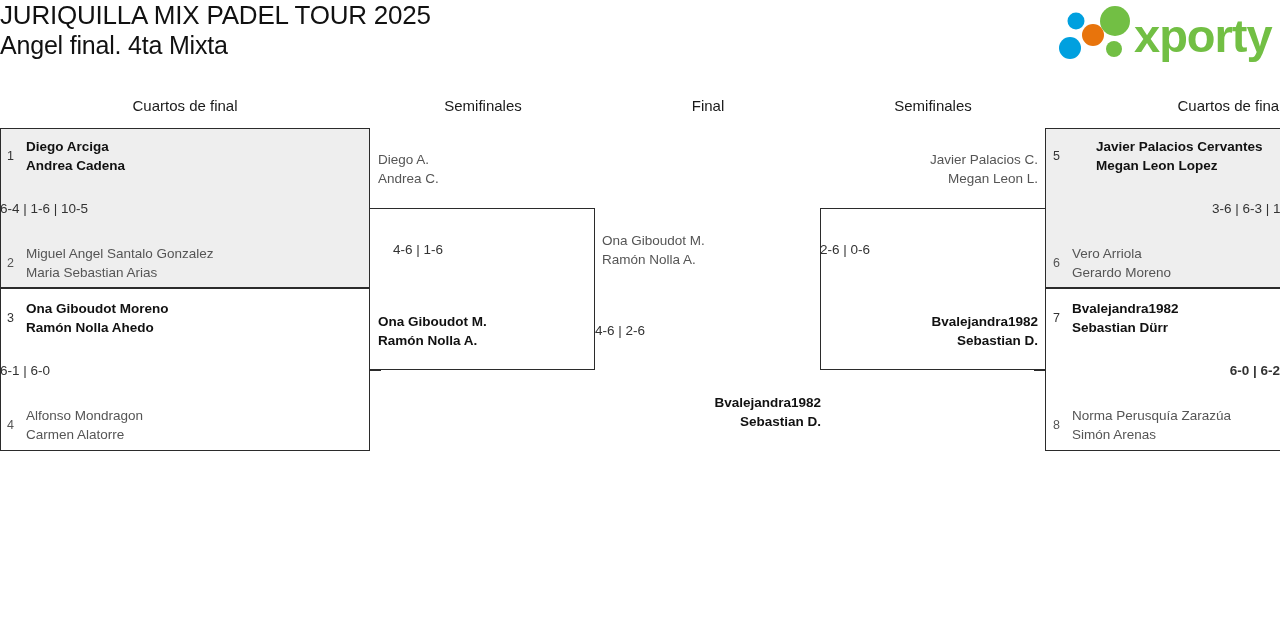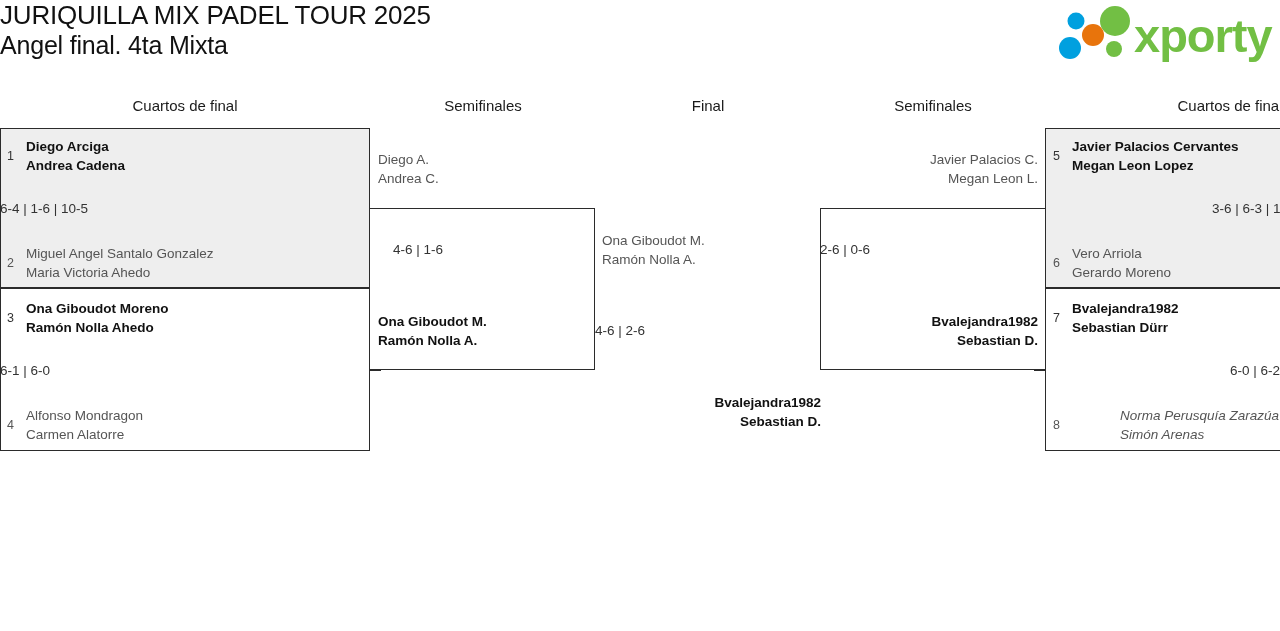--- a/index.html
+++ b/index.html
@@ -146,21 +146,21 @@
   <div class="box shaded" style="left:0px; top:128px; width:370px; height:160px;"></div>
   <div class="seed" style="left:7px; top:149px;">1</div>
   <div class="team winner" style="left:26px; top:137px;">
     <span class="ln">Diego Arciga</span>
     <span class="ln">Andrea Cadena</span>
   </div>
   <div class="score center" style="left:0px; top:201px; width:370px;">6-4 | 1-6 | 10-5</div>
   <div class="seed loser-seed" style="left:7px; top:256px;">2</div>
   <div class="team loser" style="left:26px; top:244px;">
     <span class="ln">Miguel Angel Santalo Gonzalez</span>
-    <span class="ln">Maria Victoria Ahedo</span>
+    <span class="ln">Maria Sebastian Arias</span>
   </div>
 
   <div class="box" style="left:0px; top:288px; width:370px; height:163px;"></div>
   <div class="seed" style="left:7px; top:311px;">3</div>
   <div class="team winner" style="left:26px; top:299px;">
     <span class="ln">Ona Giboudot Moreno</span>
     <span class="ln">Ramón Nolla Ahedo</span>
   </div>
   <div class="score center" style="left:0px; top:363px; width:370px;">6-1 | 6-0</div>
   <div class="seed loser-seed" style="left:7px; top:418px;">4</div>
@@ -204,37 +204,37 @@
     <span class="ln">Megan Leon L.</span>
   </div>
   <div class="score center" style="left:820px; top:242px; width:226px;">2-6 | 0-6</div>
   <div class="team winner right" style="left:810px; top:312px; width:228px;">
     <span class="ln">Bvalejandra1982</span>
     <span class="ln">Sebastian D.</span>
   </div>
 
   <div class="box shaded" style="left:1045px; top:128px; width:250px; height:160px;"></div>
   <div class="seed" style="left:1053px; top:149px;">5</div>
-  <div class="team winner" style="left:1072px; top:137px;">
+  <div class="team winner" style="left:1096px; top:137px;">
     <span class="ln">Javier Palacios Cervantes</span>
     <span class="ln">Megan Leon Lopez</span>
   </div>
   <div class="score right" style="left:1045px; top:201px; width:235px;">3-6 | 6-3 | 10-9</div>
   <div class="seed loser-seed" style="left:1053px; top:256px;">6</div>
   <div class="team loser" style="left:1072px; top:244px;">
     <span class="ln">Vero Arriola</span>
     <span class="ln">Gerardo Moreno</span>
   </div>
 
   <div class="box" style="left:1045px; top:288px; width:250px; height:163px;"></div>
   <div class="seed" style="left:1053px; top:311px;">7</div>
   <div class="team winner" style="left:1072px; top:299px;">
     <span class="ln">Bvalejandra1982</span>
     <span class="ln">Sebastian Dürr</span>
   </div>
-  <div class="score right" style="left:1045px; top:363px; width:215px;">6-0 | 6-2</div>
+  <div class="score right" style="left:1045px; top:363px; width:215px;font-weight:bold;">6-0 | 6-2</div>
   <div class="seed loser-seed" style="left:1053px; top:418px;">8</div>
-  <div class="team loser" style="left:1120px; top:406px;font-style:italic;">
+  <div class="team loser" style="left:1072px; top:406px;">
     <span class="ln">Norma Perusquía Zarazúa</span>
     <span class="ln">Simón Arenas</span>
   </div>
 
 </div>
 
 </body></html>

